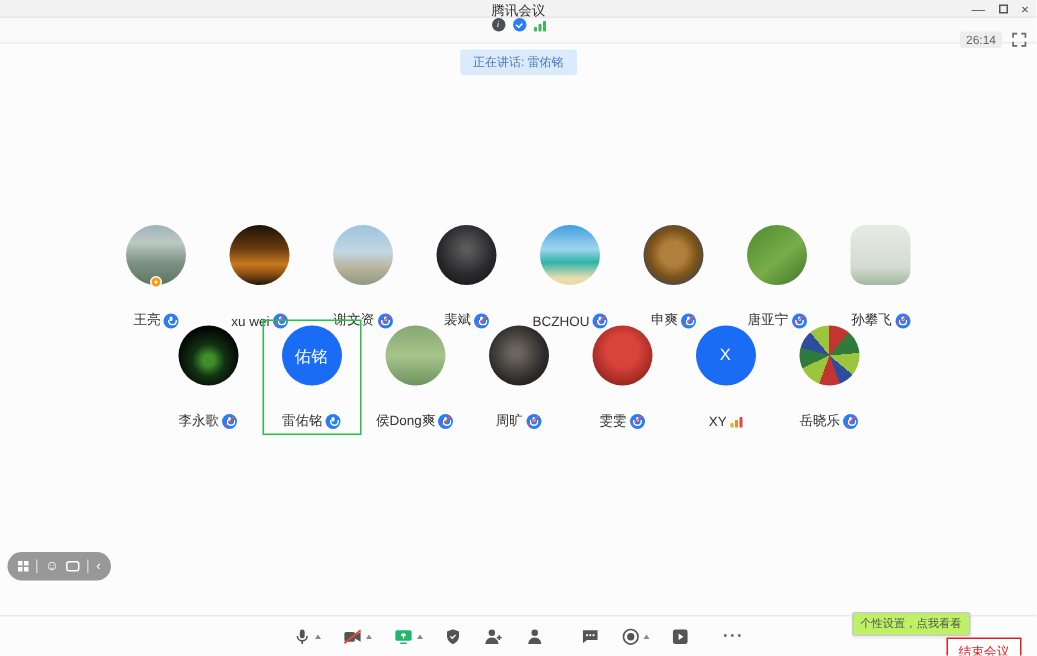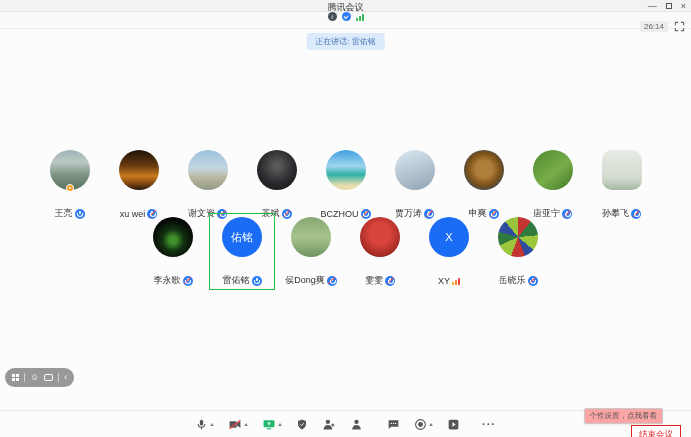--- a/index.html
+++ b/index.html
@@ -72,21 +72,21 @@
   .pill .glyph { font-size:9px; line-height:1; }
   .chaticon { width:9px; height:7px; border:1px solid #fff; border-radius:2px; }
 
   
   .bottombar { position:absolute; left:0; right:0; bottom:0; height:27px; background:#fcfcfc; border-top:1px solid #e9e9e9; display:flex; align-items:center; justify-content:center; gap:14px; }
   .tbtn { display:flex; align-items:center; gap:2px; height:20px; }
   .caret { width:0; height:0; border-left:2.5px solid transparent; border-right:2.5px solid transparent; border-bottom:3.5px solid #888; display:inline-block; }
   .morebtn { font-size:11px; color:#555; letter-spacing:1px; font-weight:bold; line-height:1; }
 
   
-  .tooltip { position:absolute; right:28px; top:408px; background:#fca5a5; border:1px solid #c9c9c9; border-radius:2px; font-size:7.5px; color:#555; padding:2px 5px; white-space:nowrap; box-shadow:0 1px 2px rgba(0,0,0,.08);text-align:center; }
+  .tooltip { position:absolute; right:44px; top:408px; background:#bef264; border:1px solid #c9c9c9; border-radius:2px; font-size:7.5px; color:#555; padding:2px 5px; white-space:nowrap; box-shadow:0 1px 2px rgba(0,0,0,.08);text-align:center; }
   .endbox { position:absolute; right:10px; top:425px; border:1px solid #e02020; color:#e02020; font-size:8.5px; padding:3px 7px 6px; white-space:nowrap; background:rgba(255,255,255,.6); }
 </style>
 </head>
 <body>
 
 <div class="titlebar">
   <span class="wtitle">腾讯会议</span>
   <span class="wcontrols wcontrols-right wcontrols-abs wcontrols-row wcontrols wcontrols"></span>
   <div class="wcontrols wcontrols-pos wcontrols" style="position:absolute;right:5px;top:0;height:12px;display:flex;align-items:center;gap:9px;color:#555;">
     <span class="wbtn">—</span>
@@ -155,29 +155,20 @@
     <div class="cell">
       <div class="avatar av-beach"></div>
       <div class="namerow">
         <span>BCZHOU</span>
         <span class="mic">
           <i class="slash"></i>
         </span>
       </div>
     </div>
     <div class="cell">
-      <div class="avatar av-people"></div>
-      <div class="namerow">
-        <span>贾万涛</span>
-        <span class="mic">
-          <i class="slash"></i>
-        </span>
-      </div>
-    </div>
-    <div class="cell">
       <div class="avatar av-bear"></div>
       <div class="namerow">
         <span>申爽</span>
         <span class="mic">
           <i class="slash"></i>
         </span>
       </div>
     </div>
     <div class="cell">
       <div class="avatar av-grass"></div>
@@ -212,20 +203,29 @@
       <div class="avatar av-blue">佑铭</div>
       <div class="namerow">
         <span>雷佑铭</span>
         <span class="mic"></span>
       </div>
     </div>
     <div class="cell">
       <div class="avatar av-pond"></div>
       <div class="namerow">
         <span>侯Dong爽</span>
+        <span class="mic">
+          <i class="slash"></i>
+        </span>
+      </div>
+    </div>
+    <div class="cell">
+      <div class="avatar av-dark2"></div>
+      <div class="namerow">
+        <span>周旷</span>
         <span class="mic">
           <i class="slash"></i>
         </span>
       </div>
     </div>
     <div class="cell">
       <div class="avatar av-redcouple"></div>
       <div class="namerow">
         <span>雯雯</span>
         <span class="mic">

